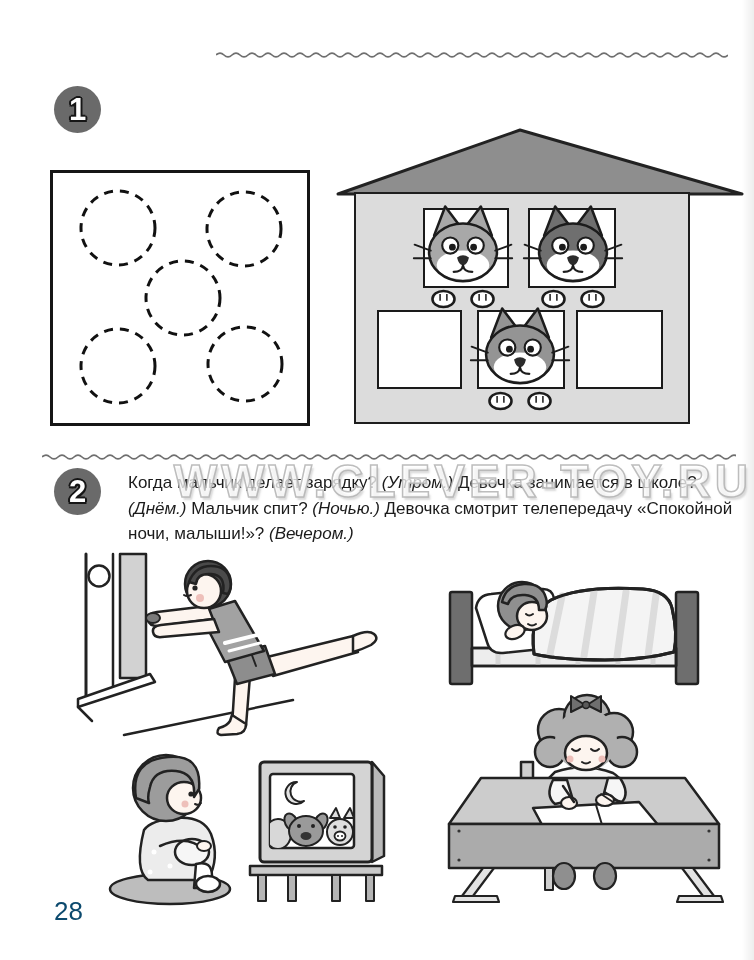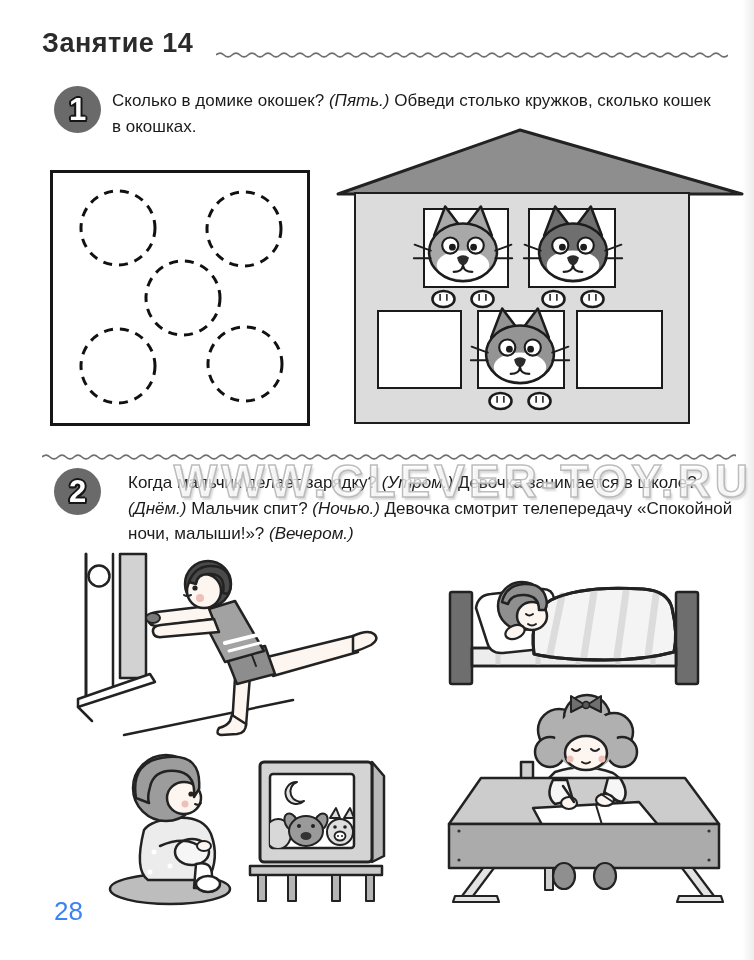--- a/index.html
+++ b/index.html
@@ -75,21 +75,21 @@
   }
   
   .scene { position:absolute; }
   .scene svg { display:block; width:100%; height:100%; }
   .scene-exercise { left:58px;  top:548px; width:340px; height:192px; }
   .scene-sleep    { left:438px; top:552px; width:300px; height:148px; }
   .scene-tv       { left:92px;  top:742px; width:300px; height:168px; }
   .scene-desk     { left:433px; top:690px; width:310px; height:215px; }
   
   .page-number {
-    position:absolute; left:54px; top:896px; font-size:26px; color:#3b82f6;
+    position:absolute; left:54px; top:896px; font-size:26px; color:#0c4a6e;
   }
 </style>
 </head>
 <body>
 
 <div class="page">
 
   <svg width="0" height="0" style="position:absolute" aria-hidden="true">
     <defs>
       <symbol id="cat-shape" viewBox="0 0 120 132">
@@ -105,32 +105,28 @@
         <path d="M53,70 q7,-5 14,0 q-2,9 -7,9 q-5,0 -7,-9 z" fill="#2b2b2b"></path>
         <path d="M60,79 q-1,8 -11,8 M60,79 q1,8 11,8" fill="none" stroke="#1c1c1c" stroke-width="2.5" stroke-linecap="round"></path>
         <path d="M22,62 L3,55 M22,71 L2,71 M98,62 L117,55 M98,71 L118,71" stroke="#1c1c1c" stroke-width="2.2" stroke-linecap="round"></path>
         <ellipse cx="37" cy="119" rx="13" ry="9.5" fill="#fff" stroke="#1c1c1c" stroke-width="3"></ellipse>
         <ellipse cx="83" cy="119" rx="13" ry="9.5" fill="#fff" stroke="#1c1c1c" stroke-width="3"></ellipse>
         <path d="M33,113 v8 M41,113 v8 M79,113 v8 M87,113 v8" stroke="#1c1c1c" stroke-width="1.8"></path>
       </symbol>
     </defs>
   </svg>
 
-  <div class="page-title">Занятие 14</div>
   <div class="wave wave-title">
       <svg width="512" height="14">
         <path d="M0 7 q 4 -3.8 8 0 q 4 3.8 8 0 q 4 -3.8 8 0 q 4 3.8 8 0 q 4 -3.8 8 0 q 4 3.8 8 0 q 4 -3.8 8 0 q 4 3.8 8 0 q 4 -3.8 8 0 q 4 3.8 8 0 q 4 -3.8 8 0 q 4 3.8 8 0 q 4 -3.8 8 0 q 4 3.8 8 0 q 4 -3.8 8 0 q 4 3.8 8 0 q 4 -3.8 8 0 q 4 3.8 8 0 q 4 -3.8 8 0 q 4 3.8 8 0 q 4 -3.8 8 0 q 4 3.8 8 0 q 4 -3.8 8 0 q 4 3.8 8 0 q 4 -3.8 8 0 q 4 3.8 8 0 q 4 -3.8 8 0 q 4 3.8 8 0 q 4 -3.8 8 0 q 4 3.8 8 0 q 4 -3.8 8 0 q 4 3.8 8 0 q 4 -3.8 8 0 q 4 3.8 8 0 q 4 -3.8 8 0 q 4 3.8 8 0 q 4 -3.8 8 0 q 4 3.8 8 0 q 4 -3.8 8 0 q 4 3.8 8 0 q 4 -3.8 8 0 q 4 3.8 8 0 q 4 -3.8 8 0 q 4 3.8 8 0 q 4 -3.8 8 0 q 4 3.8 8 0 q 4 -3.8 8 0 q 4 3.8 8 0 q 4 -3.8 8 0 q 4 3.8 8 0 q 4 -3.8 8 0 q 4 3.8 8 0 q 4 -3.8 8 0 q 4 3.8 8 0 q 4 -3.8 8 0 q 4 3.8 8 0 q 4 -3.8 8 0 q 4 3.8 8 0 q 4 -3.8 8 0 q 4 3.8 8 0 q 4 -3.8 8 0 q 4 3.8 8 0 q 4 -3.8 8 0 q 4 3.8 8 0" fill="none" stroke="#6f6f6f" stroke-width="1.7"></path>
       </svg>
     </div>
 
   <div class="badge badge-1">
     <span>1</span>
-  </div>
-  <div class="task-text task-text-1">
-    <span style="font-style: normal;">Сколько в домике окошек? </span><span class="it" style="font-style: italic;">(Пять.) </span><span style="font-style: normal;">Обведи столько кружков, сколько кошек в окошках.</span>
   </div>
 
   <div class="circles-box">
     <svg viewBox="0 0 254 250" width="254" height="250">
       <g fill="none" stroke="#111" stroke-width="3" stroke-dasharray="9 7">
         <circle cx="65" cy="55" r="37"></circle>
         <circle cx="191" cy="56" r="37"></circle>
         <circle cx="130" cy="125" r="37"></circle>
         <circle cx="65" cy="193" r="37"></circle>
         <circle cx="192" cy="191" r="37"></circle>

